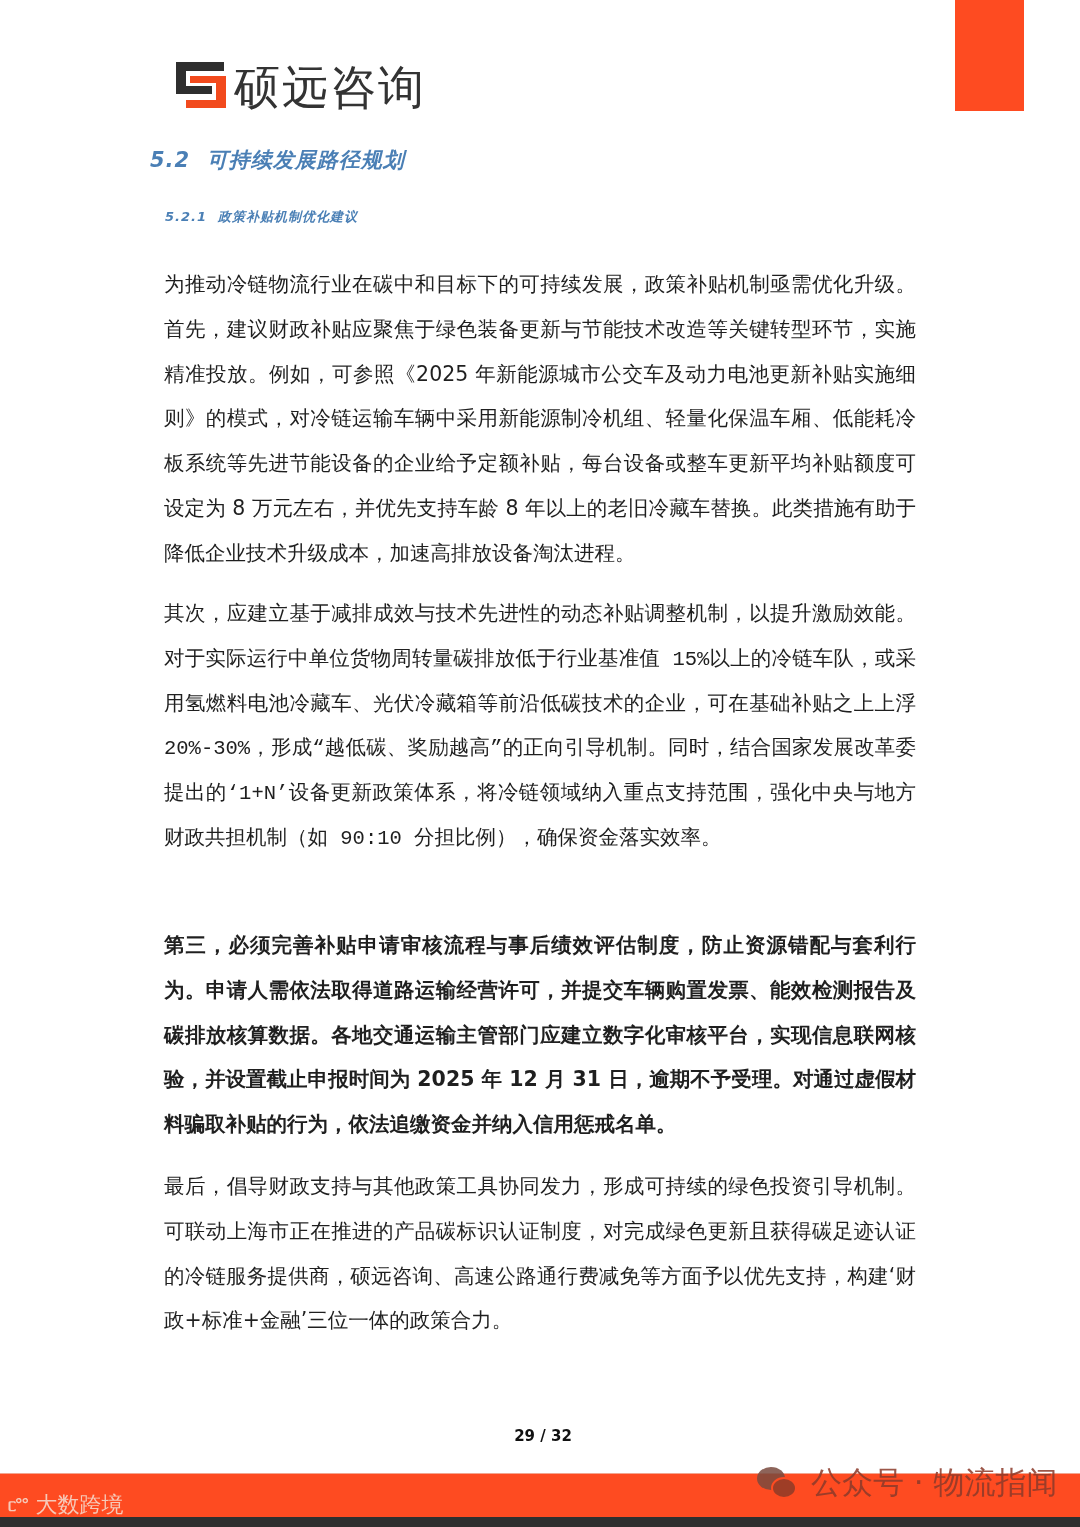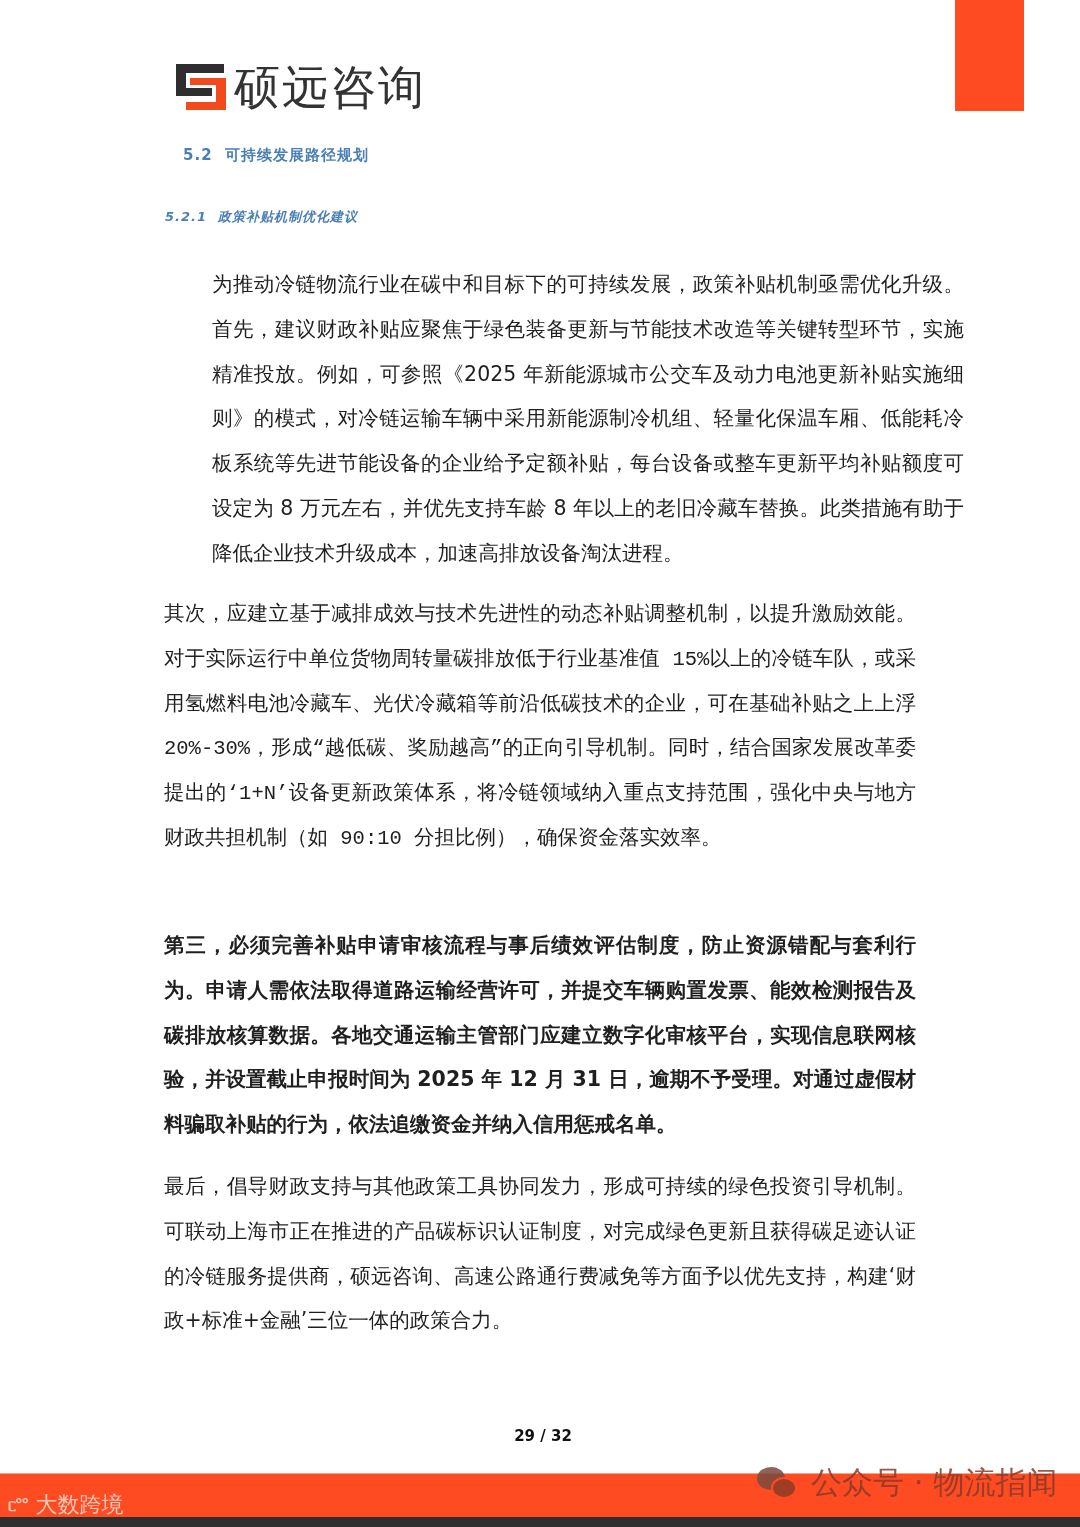--- a/index.html
+++ b/index.html
@@ -1,35 +1,35 @@
 <!DOCTYPE html>
 <html><head>
   <meta charset="utf-8">
   <style>
     * { margin: 0; padding: 0; box-sizing: border-box; }
     html, body { width: 1080px; height: 1527px; background: #ffffff; overflow: hidden; }
     body { position: relative; font-family: "DejaVu Sans", "Liberation Sans", sans-serif; color: #222; }
 
     .corner-bar { position: absolute; left: 955px; top: 0; width: 69px; height: 111px; background: #fe4b21; }
 
-    .logo { position: absolute; left: 176px; top: 62px; height: 50px; display: flex; align-items: center; }
+    .logo { position: absolute; left: 176px; top: 62px; height: 50px; display: flex; }
     .logo-mark { position: relative; width: 50px; height: 46px; margin-right: 8px; }
     .logo-mark .b1 { position: absolute; left: 0; top: 0; width: 48px; height: 9px; background: #2e2e2e; }
     .logo-mark .b2 { position: absolute; left: 0; top: 0; width: 10px; height: 32px; background: #2e2e2e; }
     .logo-mark .b3 { position: absolute; left: 0; top: 24px; width: 36px; height: 8px; background: #2e2e2e; }
     .logo-mark .o1 { position: absolute; left: 14px; top: 14px; width: 36px; height: 7px; background: #f24a1d; }
     .logo-mark .o2 { position: absolute; left: 40px; top: 14px; width: 10px; height: 32px; background: #f24a1d; }
     .logo-mark .o3 { position: absolute; left: 10px; top: 38px; width: 40px; height: 8px; background: #f24a1d; }
     .logo-text { font-size: 46px; color: #333333; letter-spacing: 2px; font-weight: normal; line-height: 50px; }
 
-    .h2 { position: absolute; left: 183px; top: 146px; font-size: 15px; font-weight: bold; color: #4a7fb5; letter-spacing: 1px; }
+    .h2 { position: absolute; left: 150px; top: 146px; font-size: 21px; font-weight: bold; color: #4a7fb5; letter-spacing: 1px; font-style: italic; }
     .h3 { position: absolute; left: 165px; top: 208px; font-size: 13px; font-weight: bold; font-style: italic; color: #4a7fb5; letter-spacing: 1px; }
 
     .para { position: absolute; left: 164px; width: 752px; font-size: 20.5px; line-height: 44.8px; color: #1f1f1f; text-align: justify; }
-    .p1 { top: 262px; margin-left: 48px; }
+    .p1 { top: 262px; }
     .p2 { top: 593px; font-family: Liberation Mono, monospace; }
     .p3 { top: 923px; font-weight: bold; }
     .p4 { top: 1164px; }
 
     .page-num { position: absolute; left: 0; width: 1086px; top: 1427px; text-align: center; font-size: 15px; font-weight: bold; color: #111; }
 
     .footer-band { position: absolute; left: 0; top: 1473px; width: 1080px; height: 44px; background: #fe4b21; border-top: 1px solid #f3a58f; }
     .footer-dark { position: absolute; left: 0; top: 1517px; width: 1080px; height: 10px; background: #2f2f2f; }
 
     .wm-left { position: absolute; left: 8px; top: 1490px; display: flex; align-items: center; color: #f6c9b8; font-size: 22px; }

